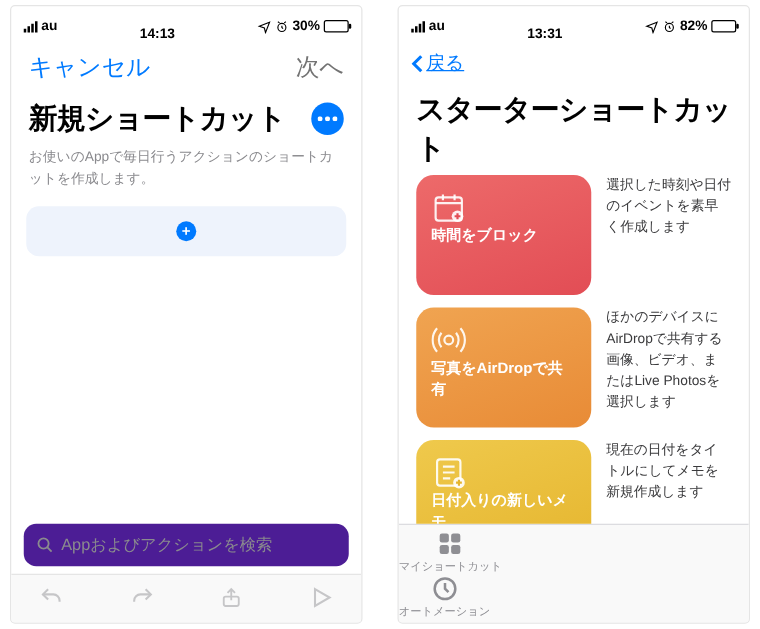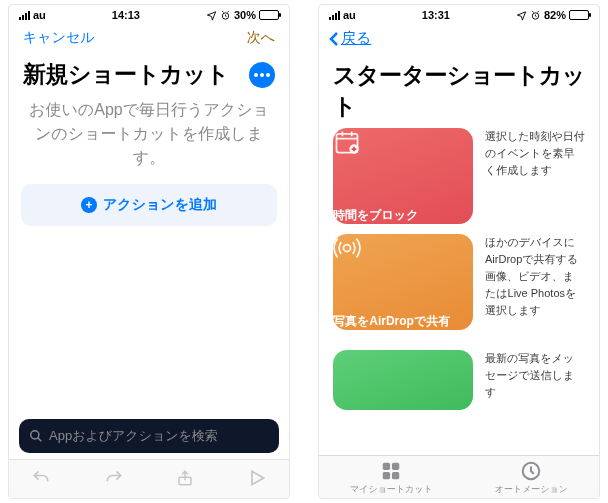--- a/index.html
+++ b/index.html
@@ -24,56 +24,56 @@
     }
     .status-bar {
       display: flex;
       justify-content: space-between;
       align-items: center;
       padding: 4px 10px 2px;
       font-size: 11px;
       font-weight: 600;
     }
     .status-left, .status-right { display: flex; align-items: center; gap: 3px; }
-    .status-time { font-weight: 700; }
+    .status-time { font-weight: 700; margin-top: 12px; }
     .sig-bars { display: inline-flex; align-items: flex-end; gap: 1px; }
     .sig-bars span { width: 2px; background: #000; }
     .sig-bars span:nth-child(1){height:3px} .sig-bars span:nth-child(2){height:5px}
     .sig-bars span:nth-child(3){height:7px} .sig-bars span:nth-child(4){height:9px}
     .batt { display: inline-block; width: 20px; height: 10px; border:1px solid #000; border-radius:2px; position:relative; }
     .batt::after{content:"";position:absolute;right:-3px;top:2px;width:2px;height:4px;background:#000;border-radius:1px;}
     .batt-fill{height:100%;background:#000;border-radius:1px;}
     .nav-bar {
       display: flex;
       justify-content: space-between;
       padding: 6px 14px 4px;
-      font-size: 14px;
+      font-size: 19px;
     }
     .nav-link { color: #007aff; }
-    .nav-link.disabled { color: #a16207; font-family: Liberation Mono, monospace; }
+    .nav-link.disabled { color: #737373; font-family: Liberation Mono, monospace; }
     .back-link { display:flex; align-items:center; gap:2px; color:#007aff; font-size:15px; padding:6px 10px 4px;text-decoration:underline;}
     .title-row { display:flex; align-items:center; justify-content:space-between; padding: 8px 14px 6px; }
     .page-title { font-size: 23px; font-weight: 800; letter-spacing:-0.5px;}
     .more-btn { width:26px; height:26px; border-radius:50%; background:#007aff; color:#fff; display:flex; align-items:center; justify-content:center; font-size:14px; font-weight:900; letter-spacing:1px;}
-    .subtitle { font-size: 16px; color: #8a8a8e; padding: 2px 14px 14px; line-height:1.5;text-align:center;}
+    .subtitle { font-size: 11px; color: #8a8a8e; padding: 2px 14px 14px; line-height:1.5;}
     .add-action { margin: 0 12px; background:#eef3fc; border-radius:10px; padding:12px; display:flex; align-items:center; justify-content:center; gap:6px; color:#007aff; font-size:14px; font-weight:600;}
     .add-action .plus-circle{width:16px;height:16px;border-radius:50%;background:#007aff;color:#fff;display:flex;align-items:center;justify-content:center;font-size:12px;font-weight:900;}
     .spacer { flex:1; }
-    .search-bar { margin: 6px 10px; background:#0f172a; border-radius:10px; padding:8px 10px; display:flex; align-items:center; gap:6px; color:#8a8a8e; font-size:13px;}
+    .search-bar { margin: 6px 10px; background:#4c1d95; border-radius:10px; padding:8px 10px; display:flex; align-items:center; gap:6px; color:#8a8a8e; font-size:13px;}
     .bottom-toolbar { display:flex; justify-content:space-between; align-items:center; padding:8px 22px 10px; border-top:1px solid #e5e5e5; background:#f9f9f9; color:#c6c6c8; }
     .bottom-toolbar svg { stroke:#c6c6c8; }
 
     
     .cards { padding: 0 14px; display:flex; flex-direction:column; gap:10px; overflow:hidden; flex:1;}
-    .card { border-radius:14px; padding:0; color:#fff; min-height:96px; display:flex; flex-direction:column; justify-content:space-between; position:relative;}
+    .card { border-radius:14px; padding:12px; color:#fff; min-height:96px; display:flex; flex-direction:column; position:relative;}
     .card-row { display:flex; gap:12px; }
     .card-desc { font-size:11px; color:#3a3a3c; width:100px; line-height:1.55;}
     .card-title-sm { font-size:12px; font-weight:600; }
     .card-icon { width:28px; height:28px; }
-    .tab-bar { display:flex; justify-content:space-around; align-items:flex-start; padding:4px 0 2px; border-top:1px solid #dcdce0; background:#f9f9f9;}
+    .tab-bar { display:flex; justify-content:space-around; align-items:flex-start; padding:4px 0 2px; border-top:1px solid #dcdce0; background:#f9f9f9;flex-direction:column;}
     .tab-item { display:flex; flex-direction:column; align-items:center; gap:1px; font-size:9px; color:#8e8e93;}
     .tab-item.active { color:#007aff; }
   </style>
 </head>
 <body>
 
 <div class="phone">
   <div class="status-bar">
     <div class="status-left">
       <span class="sig-bars">
@@ -111,21 +111,20 @@
           <circle cx="8" cy="2" r="2" fill="#fff"></circle>
           <circle cx="14" cy="2" r="2" fill="#fff"></circle>
         </svg>
     </div>
   </div>
 
   <div class="subtitle">お使いのAppで毎日行うアクションのショートカットを作成します。</div>
 
   <div class="add-action">
     <span class="plus-circle">+</span>
-    <span>アクションを追加</span>
   </div>
 
   <div class="spacer"></div>
 
   <div class="search-bar">
     <svg width="14" height="14" viewBox="0 0 24 24" fill="none" stroke="#8a8a8e" stroke-width="2.5">
         <circle cx="10" cy="10" r="7"></circle>
         <path d="M21 21l-6-6"></path>
       </svg>
     <span>Appおよびアクションを検索</span>
@@ -205,20 +204,30 @@
         <svg class="card-icon" viewBox="0 0 24 24" fill="none" stroke="rgba(255,255,255,0.9)" stroke-width="1.5">
             <circle cx="12" cy="12" r="3"></circle>
             <path d="M7 17a8 8 0 010-10M17 17a8 8 0 000-10M4 20a12 12 0 010-16M20 20a12 12 0 000-16"></path>
           </svg>
         <div class="card-title-sm">写真をAirDropで共有</div>
       </div>
       <div class="card-desc">ほかのデバイスにAirDropで共有する画像、ビデオ、またはLive Photosを選択します</div>
     </div>
 
     <div class="card-row">
+      <div class="card" style="background:linear-gradient(160deg,#efc94c,#e5b52e);flex:1">
+        <svg class="card-icon" viewBox="0 0 24 24" fill="none" stroke="rgba(255,255,255,0.9)" stroke-width="1.5">
+            <rect x="4" y="3" width="16" height="18" rx="2"></rect>
+            <path d="M8 8h8M8 12h8M8 16h5"></path>
+            <circle cx="19" cy="19" r="4" fill="rgba(255,255,255,0.9)" stroke="none"></circle>
+            <path d="M19 17v4M17 19h4" stroke="#e5b52e"></path>
+          </svg>
+        <div class="card-title-sm">日付入りの新しいメモ</div>
+      </div>
+      <div class="card-desc">現在の日付をタイトルにしてメモを新規作成します</div>
     </div>
 
     <div class="card-row">
       <div class="card" style="background:linear-gradient(160deg,#5ecf77,#3fbb5c);flex:1;min-height:60px">
         
         
       </div>
       <div class="card-desc">最新の写真をメッセージで送信します</div>
     </div>
   </div>

